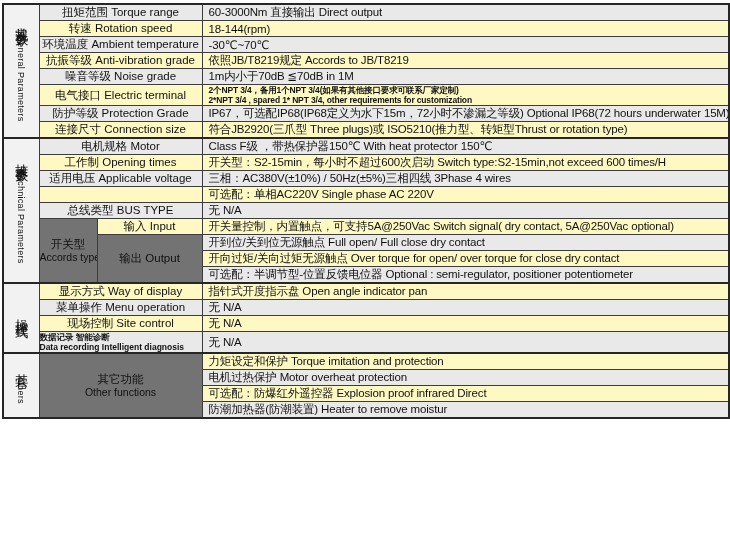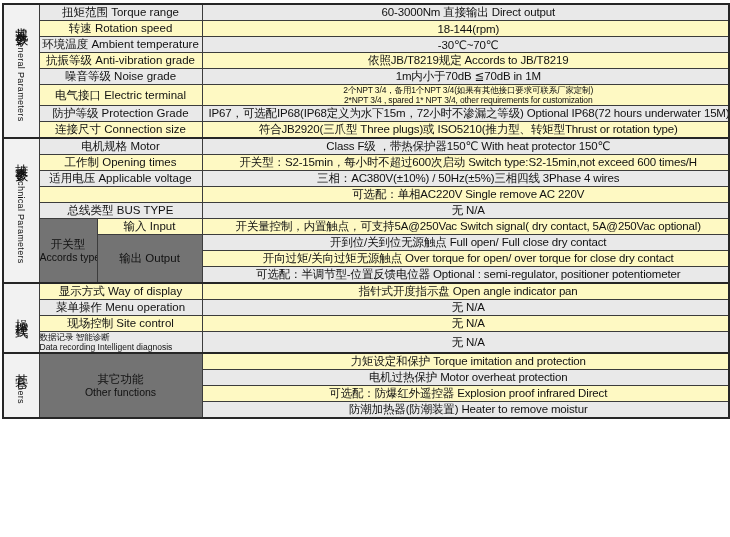--- a/index.html
+++ b/index.html
@@ -9,23 +9,23 @@
   td{border:1px solid #3c3c3c;padding:0;overflow:hidden;vertical-align:middle;}
   
   .g{background:#e9e9e9;}
   .w{background:#fef9c3;}
   .hd{background:#737373;}
   .sec{background:#f2f2f2;text-align:center;}
   
   tr.secstart > td{border-top:2px solid #262626;}
   
   .lab{text-align:center;font-size:11.5px;white-space:nowrap;}
-  .val{font-size:11.5px;text-align:center;padding-left:6px;white-space:nowrap;letter-spacing:-0.15px;}
+  .val{font-size:11.5px;text-align:left;padding-left:6px;white-space:nowrap;letter-spacing:-0.15px;}
   .small2{font-size:8.5px;line-height:1.18;white-space:nowrap;}
-  .small2 span{display:block;}
+  .small2 span{display:block;font-weight:bold;}
   .lab .small2{text-align:left;}
   
   .vert{writing-mode:vertical-rl;text-orientation:mixed;display:inline-block;
     line-height:1;margin:0 auto;}
   .vert .zh{font-size:13px;letter-spacing:2px;}
   .vert .en{font-size:9px;letter-spacing:0.3px;margin-top:6px;}
   
   .stack .zh{display:block;font-size:11.5px;line-height:1.15;}
   .stack .en{display:block;font-size:10.5px;line-height:1.15;}
 </style>
@@ -98,21 +98,21 @@
   <tr>
     <td class="lab w" colspan="2">工作制 Opening times</td>
     <td class="val w">开关型：S2-15min，每小时不超过600次启动 Switch type:S2-15min,not exceed 600 times/H</td>
   </tr>
   <tr>
     <td class="lab g" colspan="2">适用电压 Applicable voltage</td>
     <td class="val g">三相：AC380V(±10%) / 50Hz(±5%)三相四线 3Phase 4 wires</td>
   </tr>
   <tr>
     <td class="lab w" colspan="2"></td>
-    <td class="val w">可选配：单相AC220V Single remove AC 220V</td>
+    <td class="val w">可选配：单相AC220V Single phase AC 220V</td>
   </tr>
   <tr>
     <td class="lab g" colspan="2">总线类型 BUS TYPE</td>
     <td class="val g">无 N/A</td>
   </tr>
   <tr>
     <td class="lab hd stack" rowspan="4">
       <span class="zh">开关型</span>
       <span class="en">Accords type</span>
     </td>

